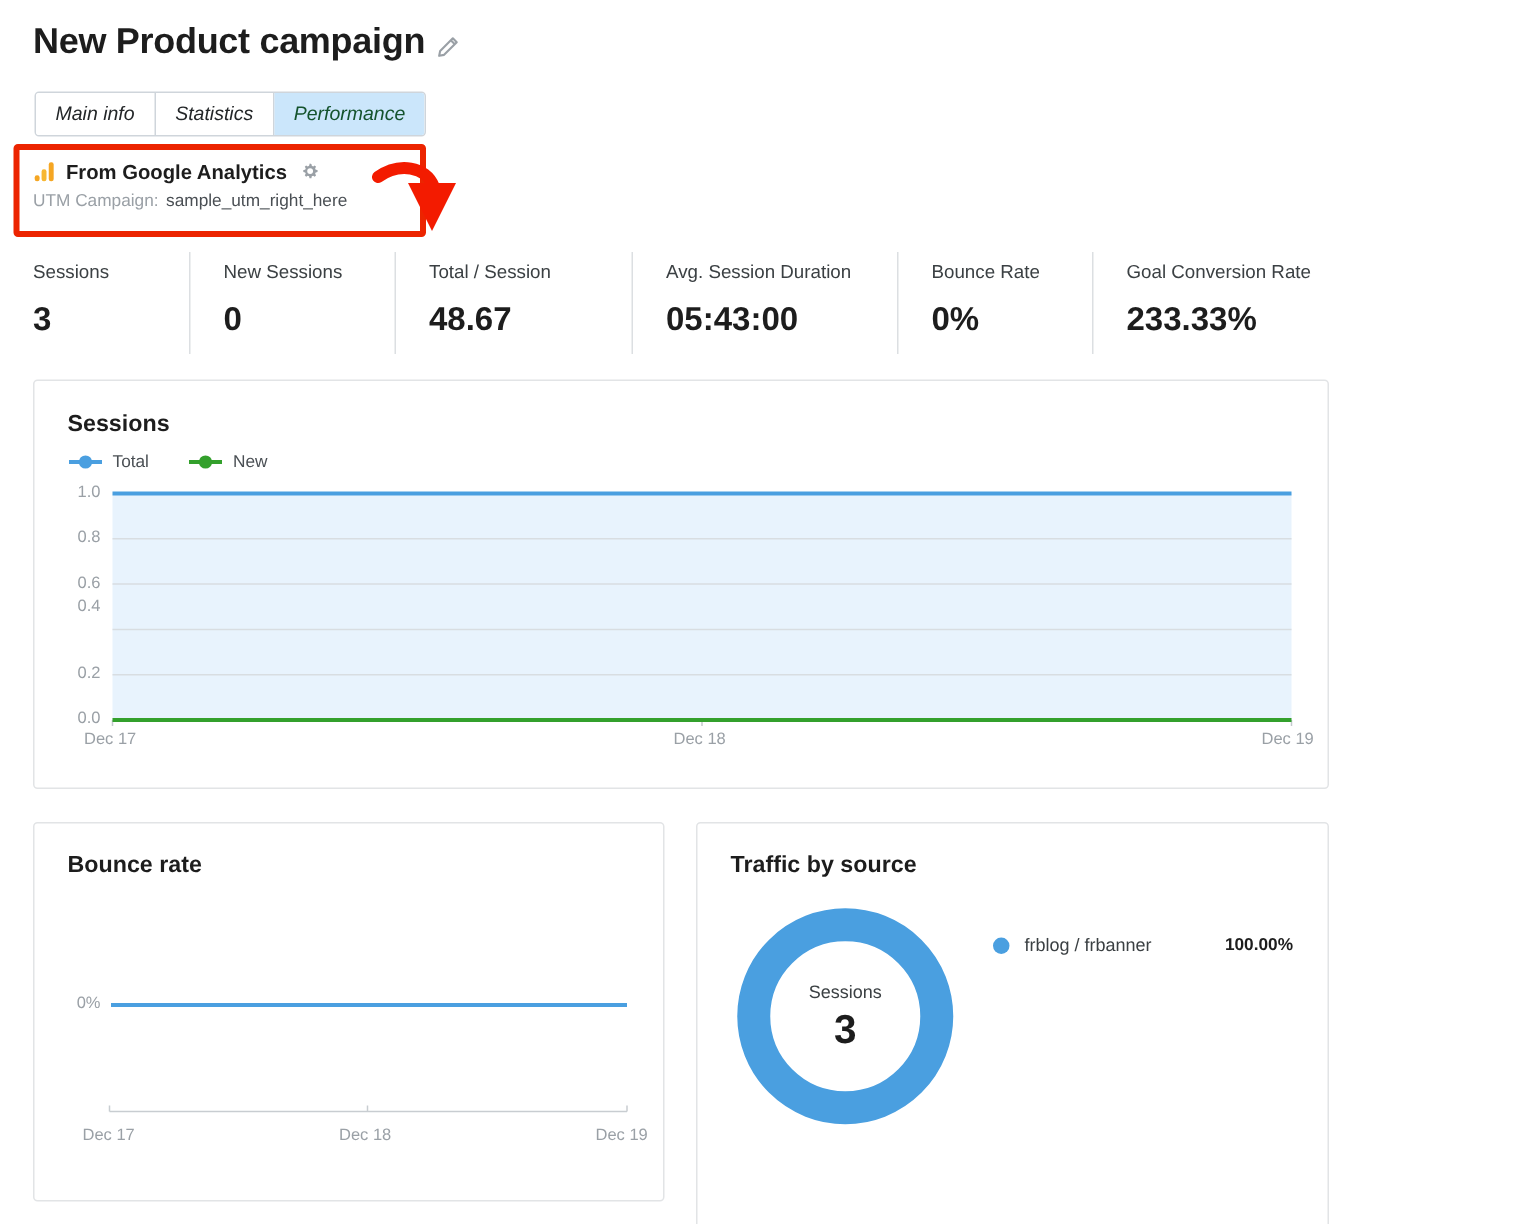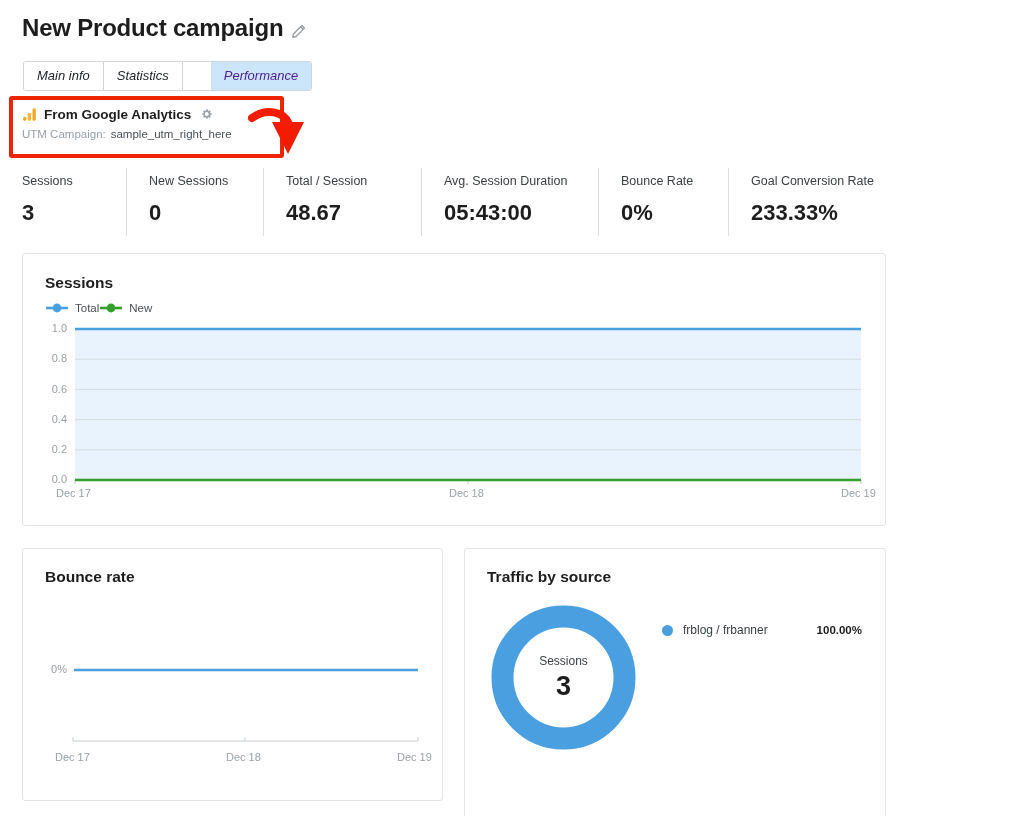--- a/index.html
+++ b/index.html
@@ -31,21 +31,21 @@
     border: 1px solid #cfd5db;
     font-style: italic;
   }
   .tab {
     font-size: 13px; color: #232628; background: #ffffff;
     padding: 5px 13px 6px 13px; line-height: 17px;
     border-right: 1px solid #cfd5db; cursor: pointer;
     white-space: nowrap;
   }
   .tab:last-child { border-right: none; }
-  .tab.active { background: #cbe6fb; color: #4c1d95; margin-left: 28px; }
+  .tab.active { background: #cbe6fb; color: #14532d; }
 
   
   .source-highlight {
     position: absolute; left: 9px; top: 96px;
     width: 275px; height: 62px;
     border: 4px solid #ec2400; border-radius: 3px;
     background: #ffffff;
   }
   .source-inner { padding: 6px 9px 0 9px; }
   .source-row1 { display: flex; align-items: center; gap: 7px; }
@@ -85,21 +85,21 @@
   .card-title {
     font-size: 15.5px; font-weight: bold; color: #1d1d1d;
     line-height: 20px;
   }
 
   #sessions-card { left: 22px; top: 253px; width: 864px; height: 273px; }
   #sessions-card .card-title { position: absolute; left: 22px; top: 19px; }
 
   .legend {
     position: absolute; left: 22px; top: 47px;
-    display: flex; align-items: flex-end; 
+    display: flex; align-items: flex-end; gap: 26px;
   }
   .legend-item { display: flex; align-items: center; gap: 6px; }
   .legend-text { font-size: 11.5px; color: #4a4f54; line-height: 14px; }
 
   .plot { position: absolute; }
   .axis-label {
     position: absolute; font-size: 11px; color: #9aa0a6;
     line-height: 13px; white-space: nowrap;
   }
   .ylab { text-align: right; }
@@ -242,21 +242,21 @@
         <line x1="445" y1="226" x2="445" y2="230" stroke="#c4c9cd" stroke-width="1"></line>
         <line x1="838" y1="226" x2="838" y2="230" stroke="#c4c9cd" stroke-width="1"></line>
 
         <line x1="52" y1="75" x2="838" y2="75" stroke="#4a9fe0" stroke-width="2.6"></line>
 
         <line x1="52" y1="226" x2="838" y2="226" stroke="#33a02c" stroke-width="2.6"></line>
       </svg>
       <div class="axis-label ylab" style="left:10px; top:68px; width:34px;">1.0</div>
       <div class="axis-label ylab" style="left:10px; top:98px; width:34px;">0.8</div>
       <div class="axis-label ylab" style="left:10px; top:129px; width:34px;">0.6</div>
-      <div class="axis-label ylab" style="left:10px; top:159px; width:34px;">0.4</div>
+      <div class="axis-label ylab" style="left:10px; top:144px; width:34px;">0.4</div>
       <div class="axis-label ylab" style="left:10px; top:189px; width:34px;">0.2</div>
       <div class="axis-label ylab" style="left:10px; top:219px; width:34px;">0.0</div>
 
       <div class="axis-label" style="left:33px; top:233px;">Dec 17</div>
       <div class="axis-label" style="left:426px; top:233px;">Dec 18</div>
       <div class="axis-label" style="left:818px; top:233px;">Dec 19</div>
     </div>
   </div>
 
   <div class="card" id="bounce-card">

